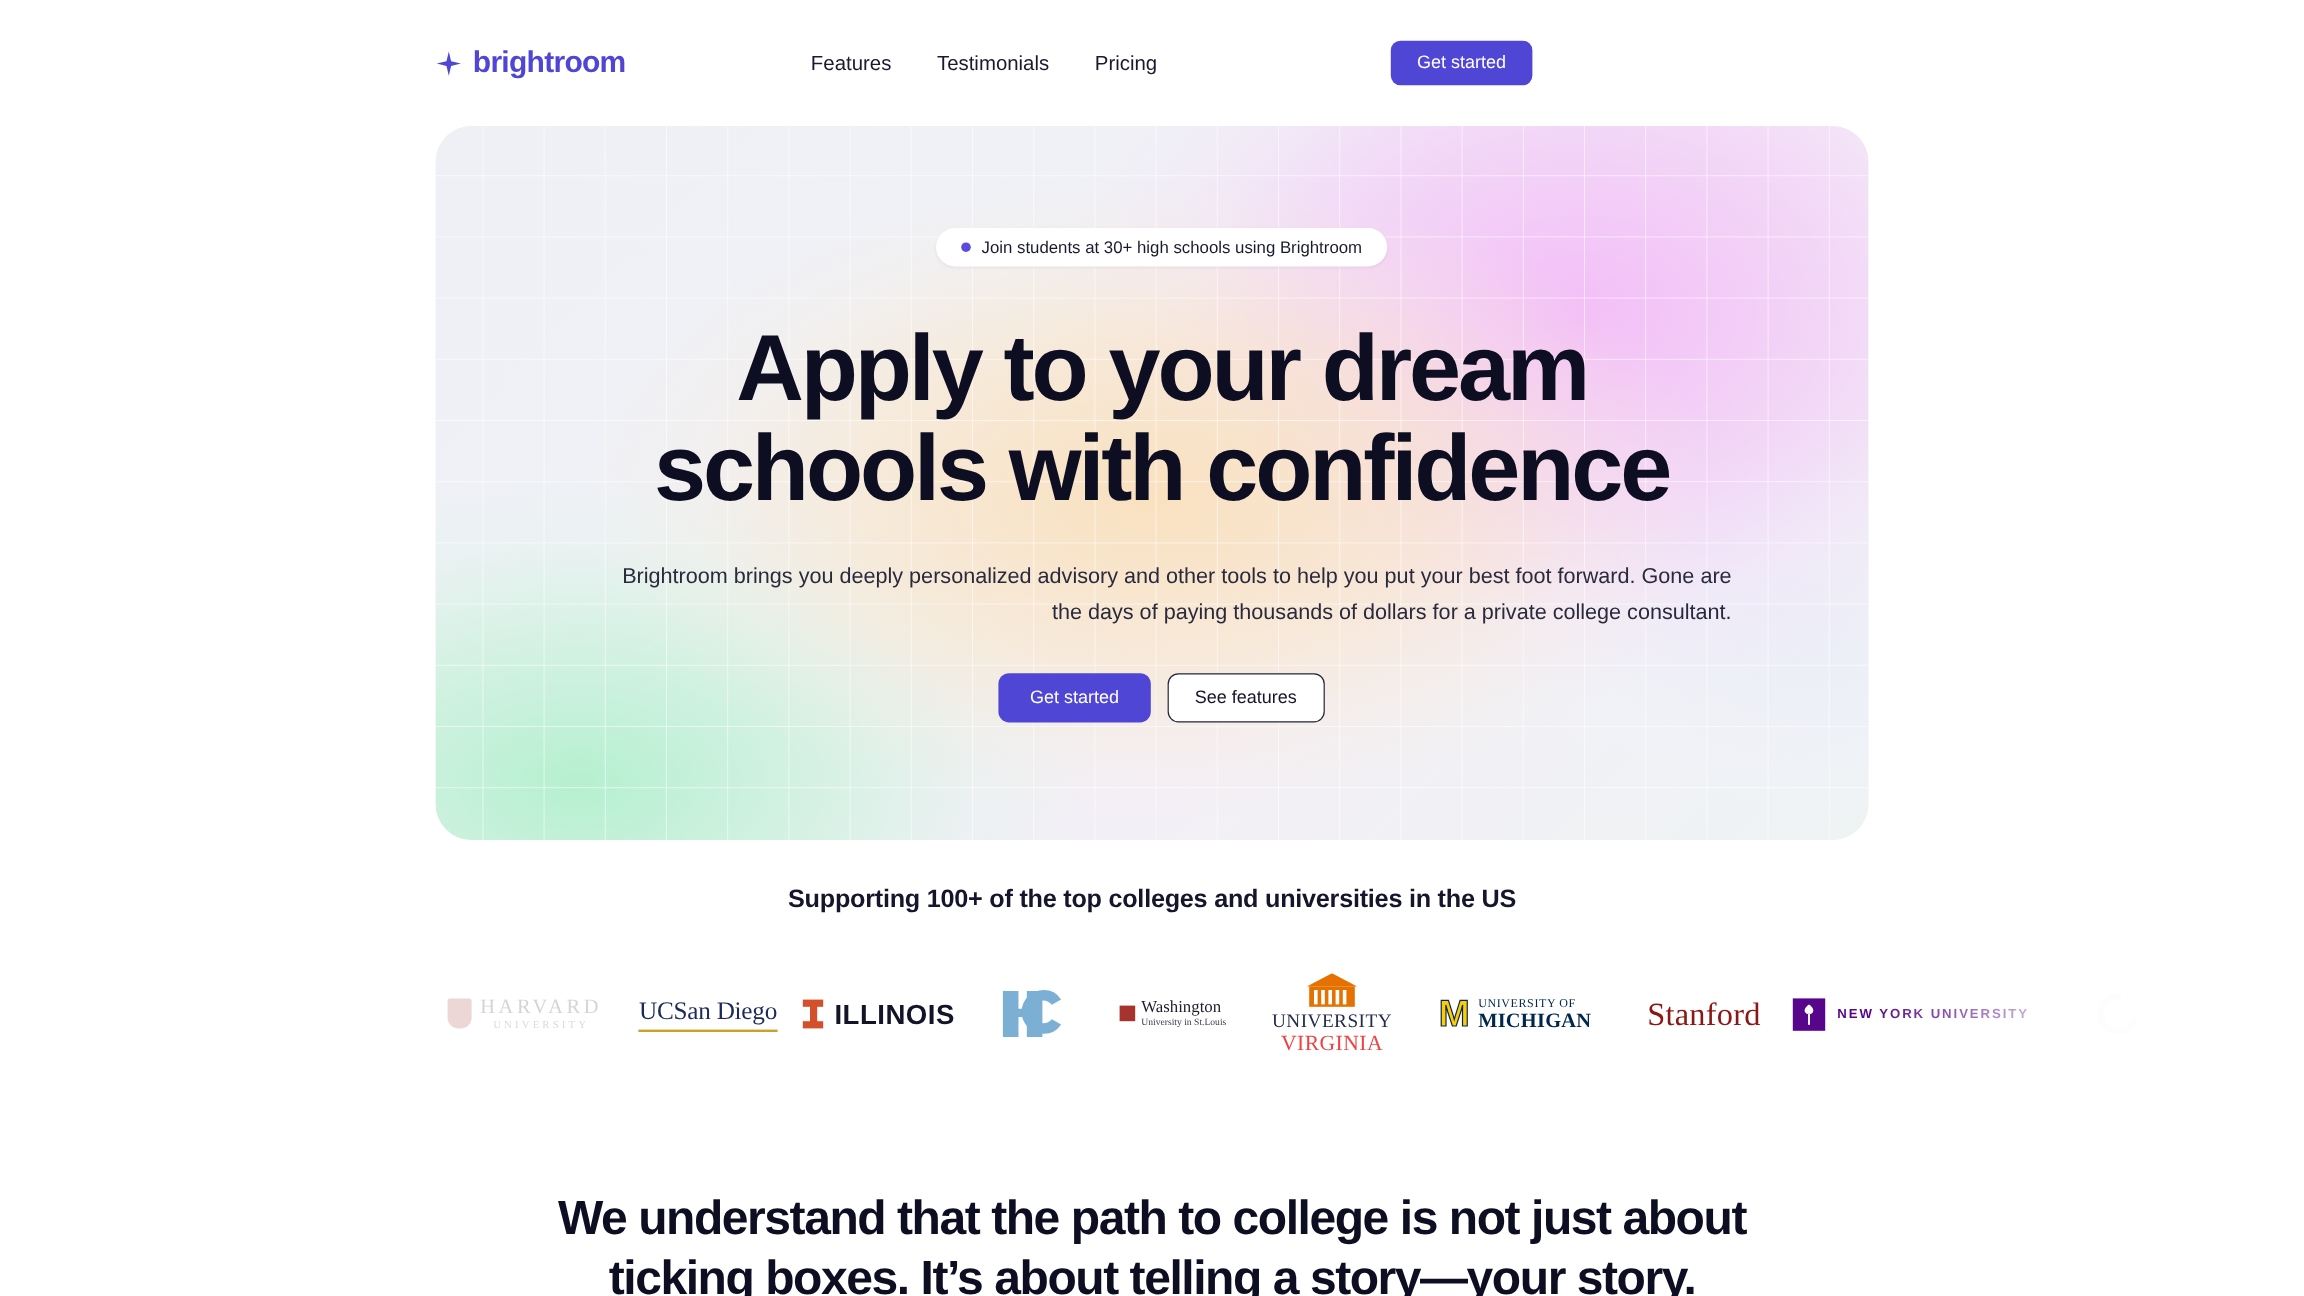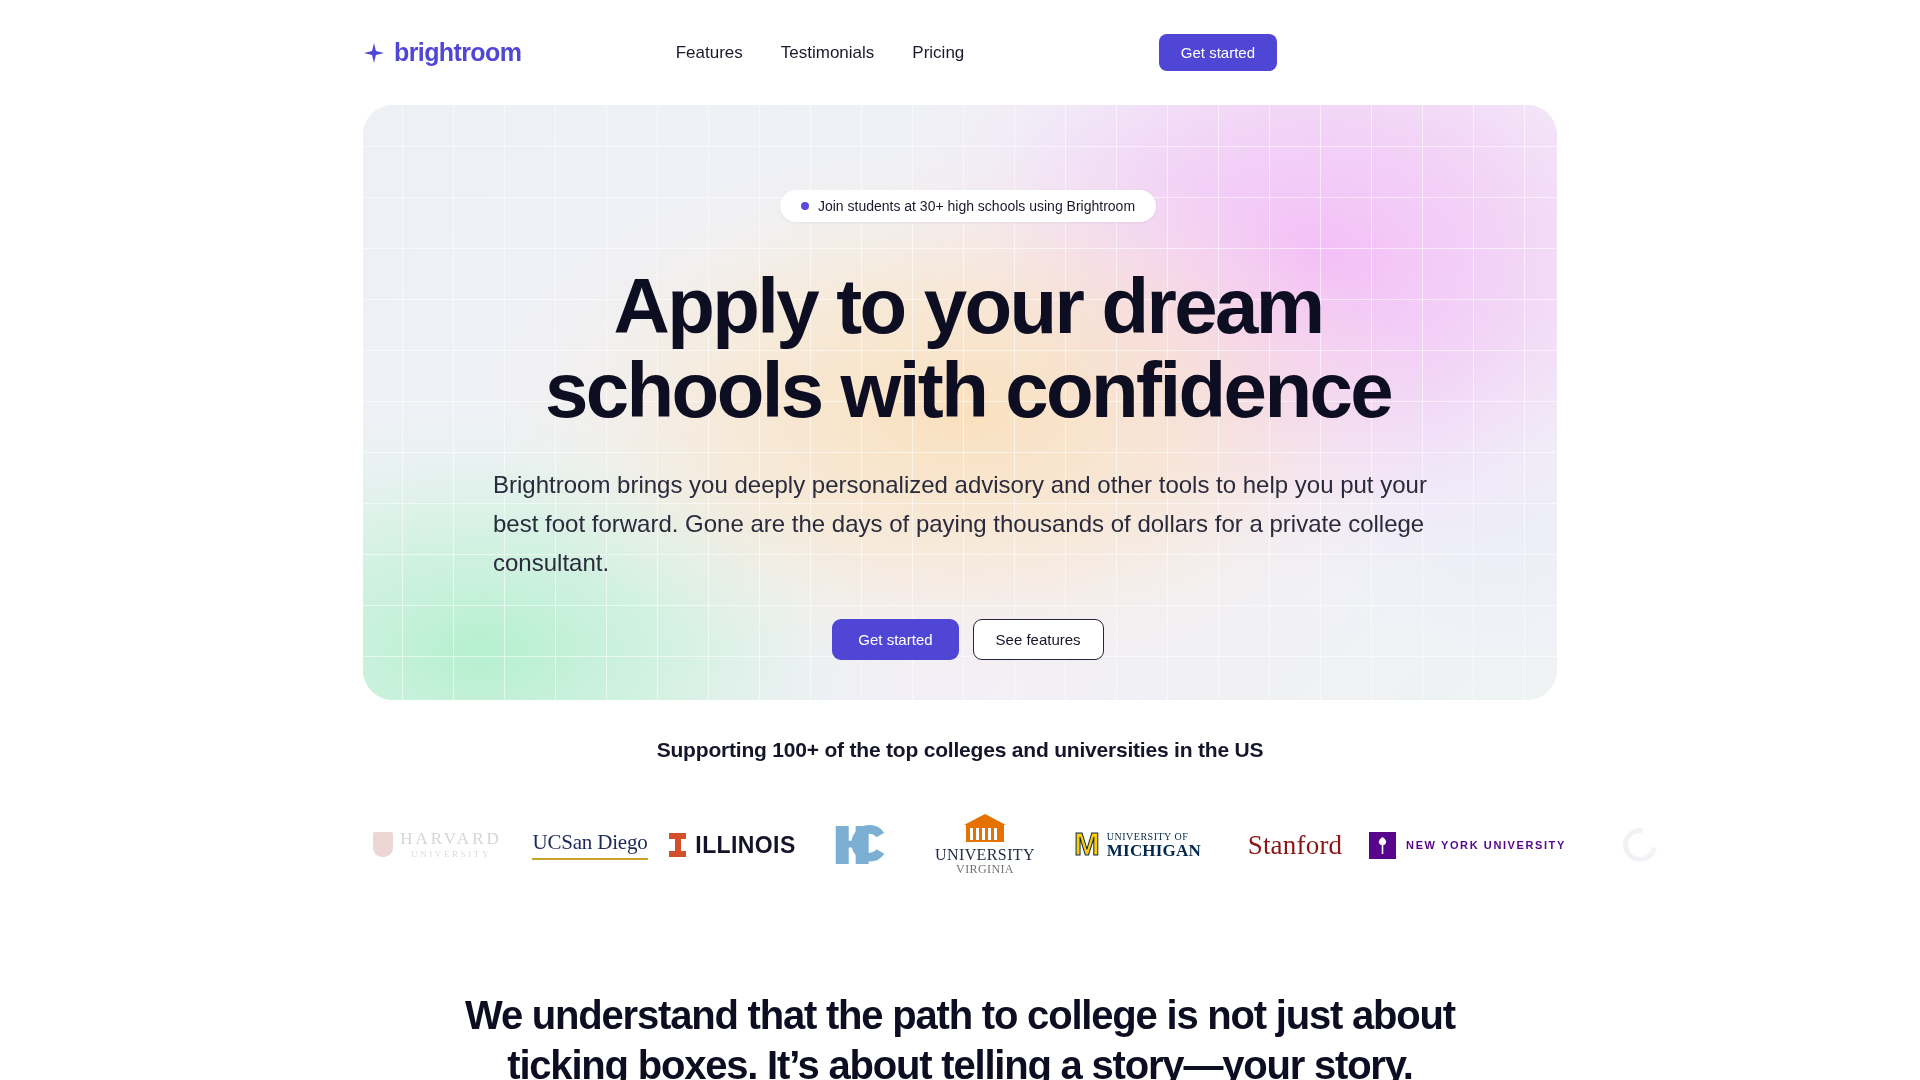--- a/index.html
+++ b/index.html
@@ -158,24 +158,24 @@
     font-weight: 700;
     letter-spacing: -2.6px;
     line-height: 1.08;
     color: #0e0e23;
     text-align: center;
     max-width: 980px;
   }
 
   .hero-sub {
     margin-top: 34px;
-    font-size: 24px;
+    font-size: 18px;
     line-height: 1.62;
     color: #2a2a3d;
-    text-align: left;
+    text-align: right;
     max-width: 950px;
   }
 
   .hero-actions {
     margin-top: 36px;
     display: flex;
     align-items: center;
     gap: 14px;
   }
   .btn-primary {
@@ -322,21 +322,21 @@
     line-height: 1.1; white-space: nowrap;
   }
 
   .lg-uva { text-align: center; }
   .lg-uva .rot { margin: 0 auto 2px; display: block; }
   .lg-uva .t1 {
     font-family: "Liberation Serif", serif; font-size: 16px; color: #232d4b;
     letter-spacing: 0.4px; line-height: 1.08; white-space: nowrap;
   }
   .lg-uva .t2 {
-    font-family: "Liberation Serif", serif; font-size: 12px; color: #737373;
+    font-family: "Liberation Serif", serif; font-size: 18px; color: #ef4444;
     letter-spacing: 0.4px; line-height: 1.05; white-space: nowrap;
   }
 
   .lg-umich { display: flex; align-items: center; gap: 7px; }
   .lg-umich .blockm {
     font-size: 31px; font-weight: 700; color: #ffcb05; line-height: 0.85;
     -webkit-text-stroke: 1px #00274c; flex: 0 0 auto;
   }
   .lg-umich .t1 {
     font-family: "Liberation Serif", serif; font-size: 10px; color: #00274c;
@@ -468,20 +468,29 @@
 
         <div class="logo-cell" style="width:110px">
           <svg class="lg-unc" viewBox="0 0 64 60">
             <g fill="#7BAFD4">
               <path d="M4 8 h15 v17 h8 V8 h15 v44 H27 V33 h-8 v19 H4 Z"></path>
               <path d="M60 16 a20 20 0 0 0 -17 -9 a21 21 0 0 0 0 42 a20 20 0 0 0 17 -9 l-9 -5 a11 11 0 0 1 -8 4 a11 11 0 0 1 0 -22 a11 11 0 0 1 8 4 Z"></path>
             </g>
           </svg>
         </div>
 
+        <div class="logo-cell" style="width:125px">
+          <div class="lg-wustl">
+            <span class="sq"></span>
+            <span>
+              <span class="t1" style="display:block">Washington</span>
+              <span class="t2" style="display:block">University in St.Louis</span>
+            </span>
+          </div>
+        </div>
 
         <div class="logo-cell" style="width:140px">
           <div class="lg-uva">
             <svg class="rot" width="46" height="30" viewBox="0 0 46 30">
               <path d="M23 0 L44 11 H2 Z" fill="#E57200"></path>
               <rect x="4" y="11" width="38" height="17" fill="#E57200"></rect>
               <g fill="#ffffff">
                 <rect x="8" y="14" width="3" height="12"></rect>
                 <rect x="14" y="14" width="3" height="12"></rect>
                 <rect x="20" y="14" width="3" height="12"></rect>

